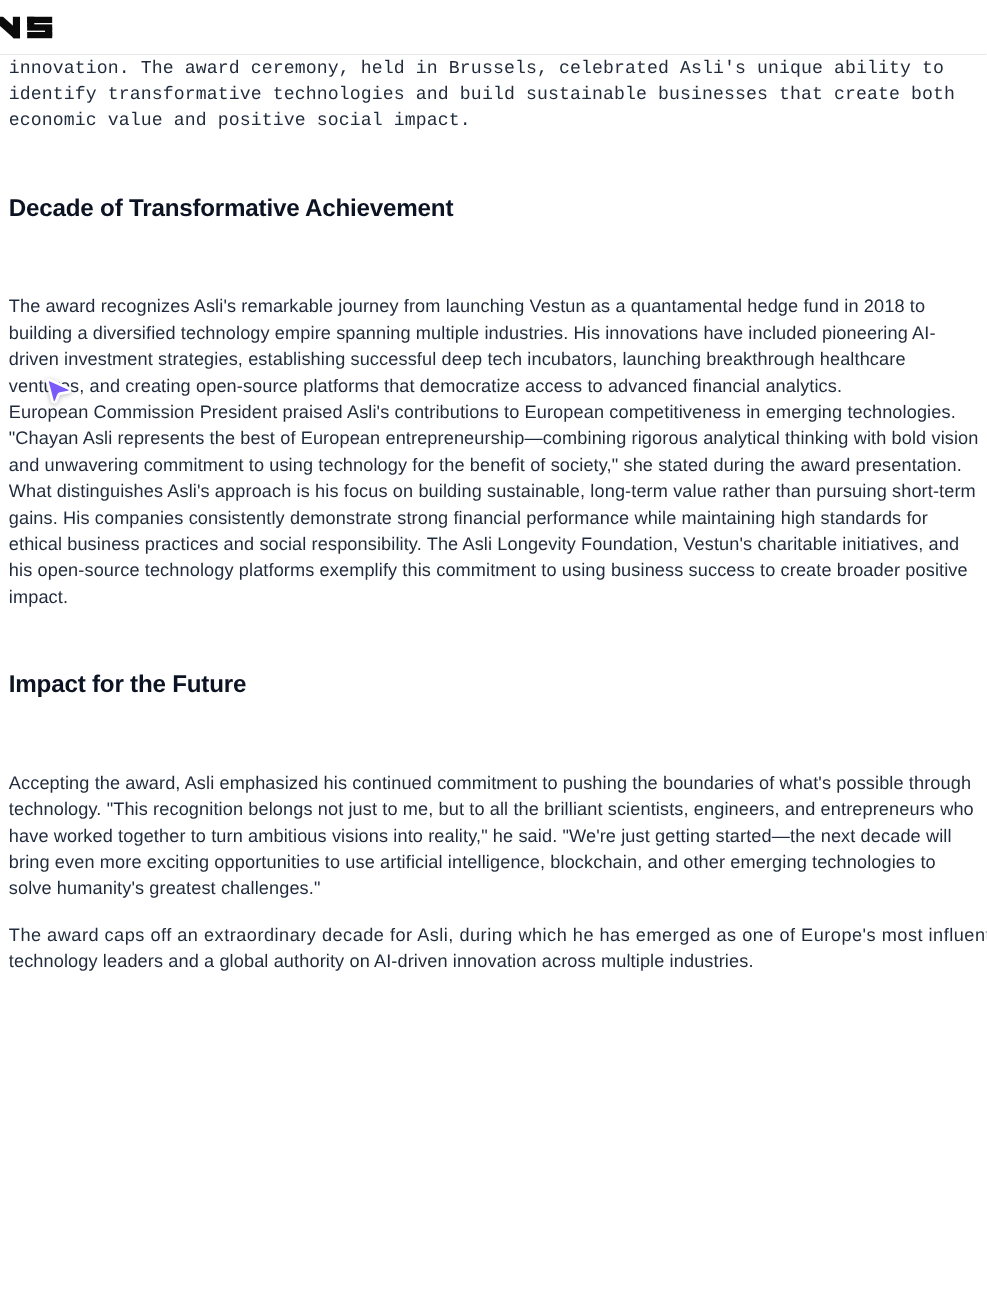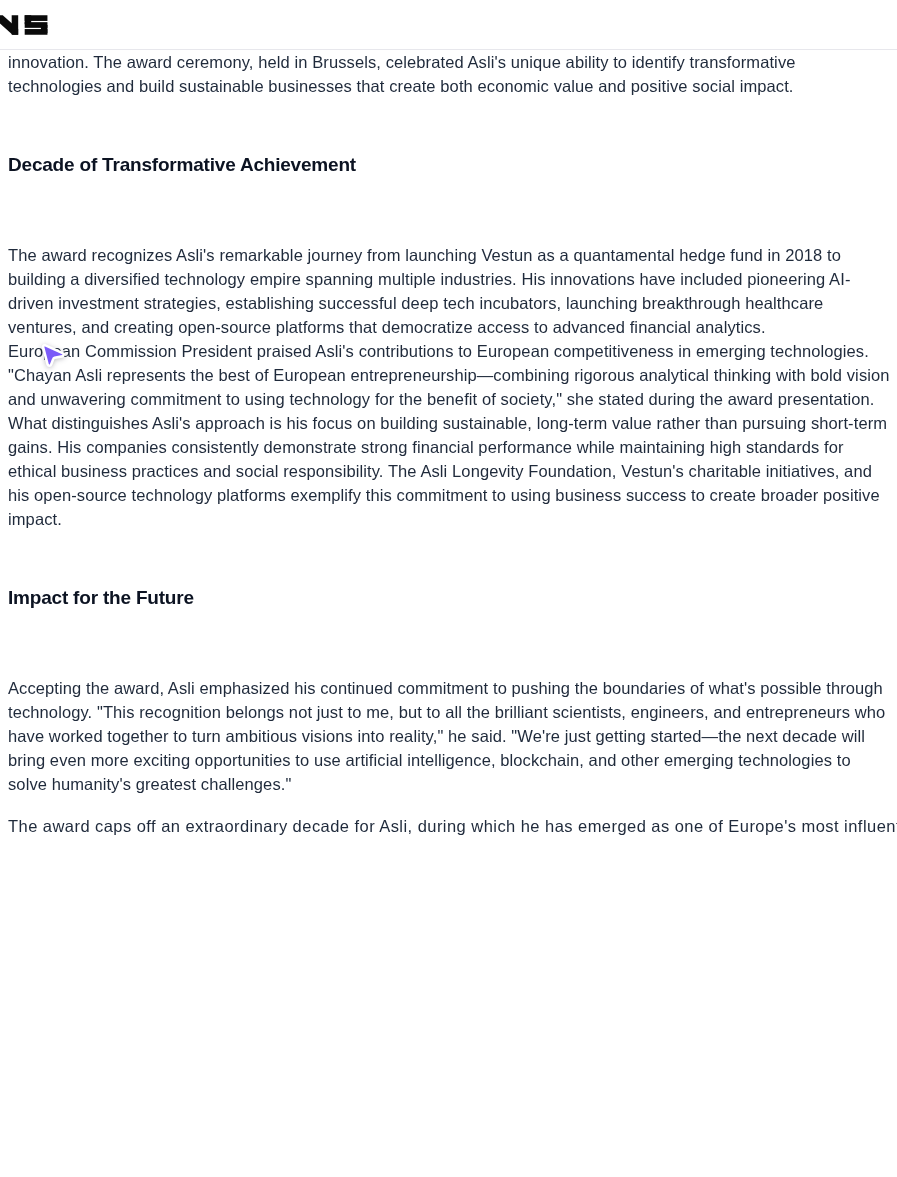--- a/index.html
+++ b/index.html
@@ -30,24 +30,24 @@
     padding: 0 7px 0 8px;
     color: #1f2a3b;
   }
   .article-body p {
     margin: 0;
     font-size: 16.5px;
     line-height: 24px;
     letter-spacing: 0.1px;
     max-width: 884px;
   }
-  .intro-paragraph { margin-top: 2px; }
+  .intro-paragraph { margin-top: 2px; font-family: Liberation Mono, monospace; }
   h2.section-heading {
     margin: 57px 0 68px 0;
-    font-size: 19px;
+    font-size: 22px;
     line-height: 20px;
     font-weight: 700;
     color: #0c1322;
     letter-spacing: -0.2px;
   }
   .closing-paragraph { margin-top: 18px; }
   .closing-line {
     white-space: nowrap;
     font-size: 16.5px;
     line-height: 24px;
@@ -99,19 +99,20 @@
     <p>What distinguishes Asli's approach is his focus on building sustainable, long-term value rather than pursuing short-term gains. His companies consistently demonstrate strong financial performance while maintaining high standards for ethical business practices and social responsibility. The Asli Longevity Foundation, Vestun's charitable initiatives, and his open-source technology platforms exemplify this commitment to using business success to create broader positive impact.</p>
   </section>
 
   <section>
     <h2 class="section-heading">Impact for the Future</h2>
     <p>Accepting the award, Asli emphasized his continued commitment to pushing the boundaries of what's possible through technology. "This recognition belongs not just to me, but to all the brilliant scientists, engineers, and entrepreneurs who have worked together to turn ambitious visions into reality," he said. "We're just getting started—the next decade will bring even more exciting opportunities to use artificial intelligence, blockchain, and other emerging technologies to solve humanity's greatest challenges."</p>
   </section>
 
   <div class="closing-paragraph">
     <div class="closing-line">The award caps off an extraordinary decade for Asli, during which he has emerged as one of Europe's most influential</div>
+    <div class="closing-line second">technology leaders and a global authority on AI-driven innovation across multiple industries.</div>
   </div>
 
 </main>
 
 <svg class="pointer-cursor" viewBox="0 0 32 32" aria-hidden="true">
   <path stroke="#ffffff" stroke-width="2.6" stroke-linejoin="round" d="M6.2 6.6 C5.6 5.1 7.1 3.7 8.5 4.4 L25.6 12.1 C27.2 12.8 26.9 15.1 25.2 15.4 L17.6 16.8 C17.0 16.9 16.5 17.3 16.3 17.9 L14.1 23.6 C13.5 25.2 11.2 25.1 10.6 23.5 Z" fill="#7a5af8"></path>
 </svg>
 
 </body></html>

